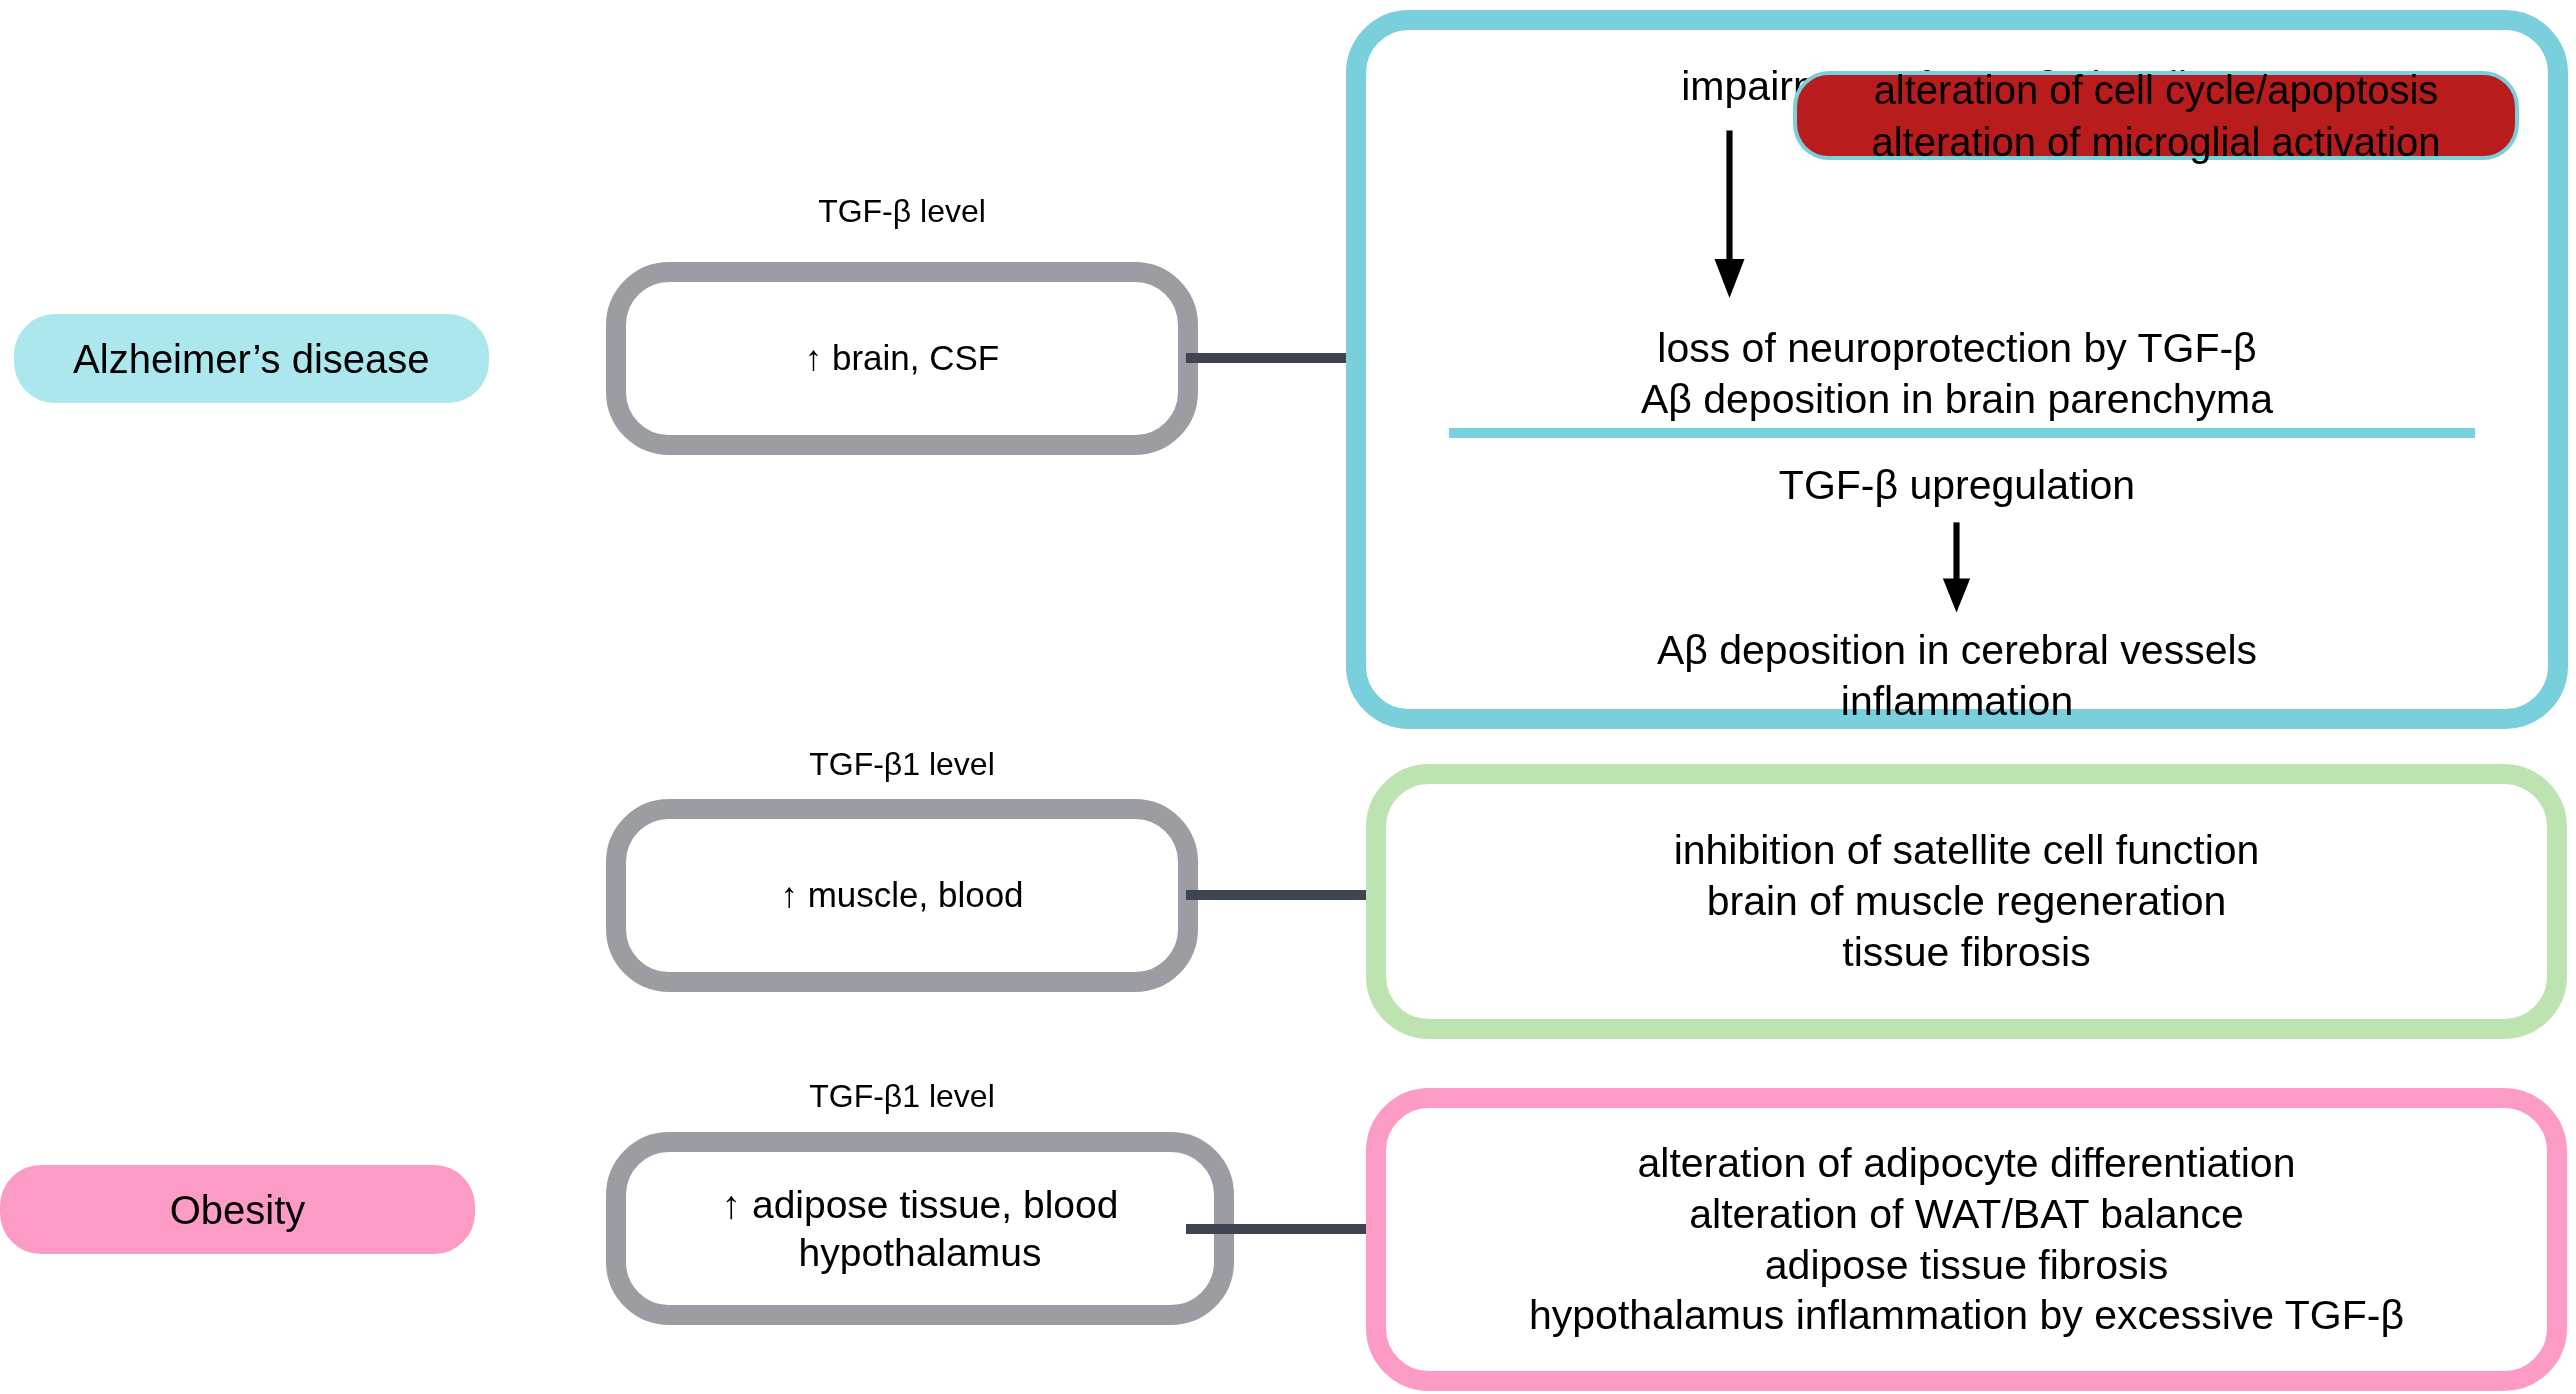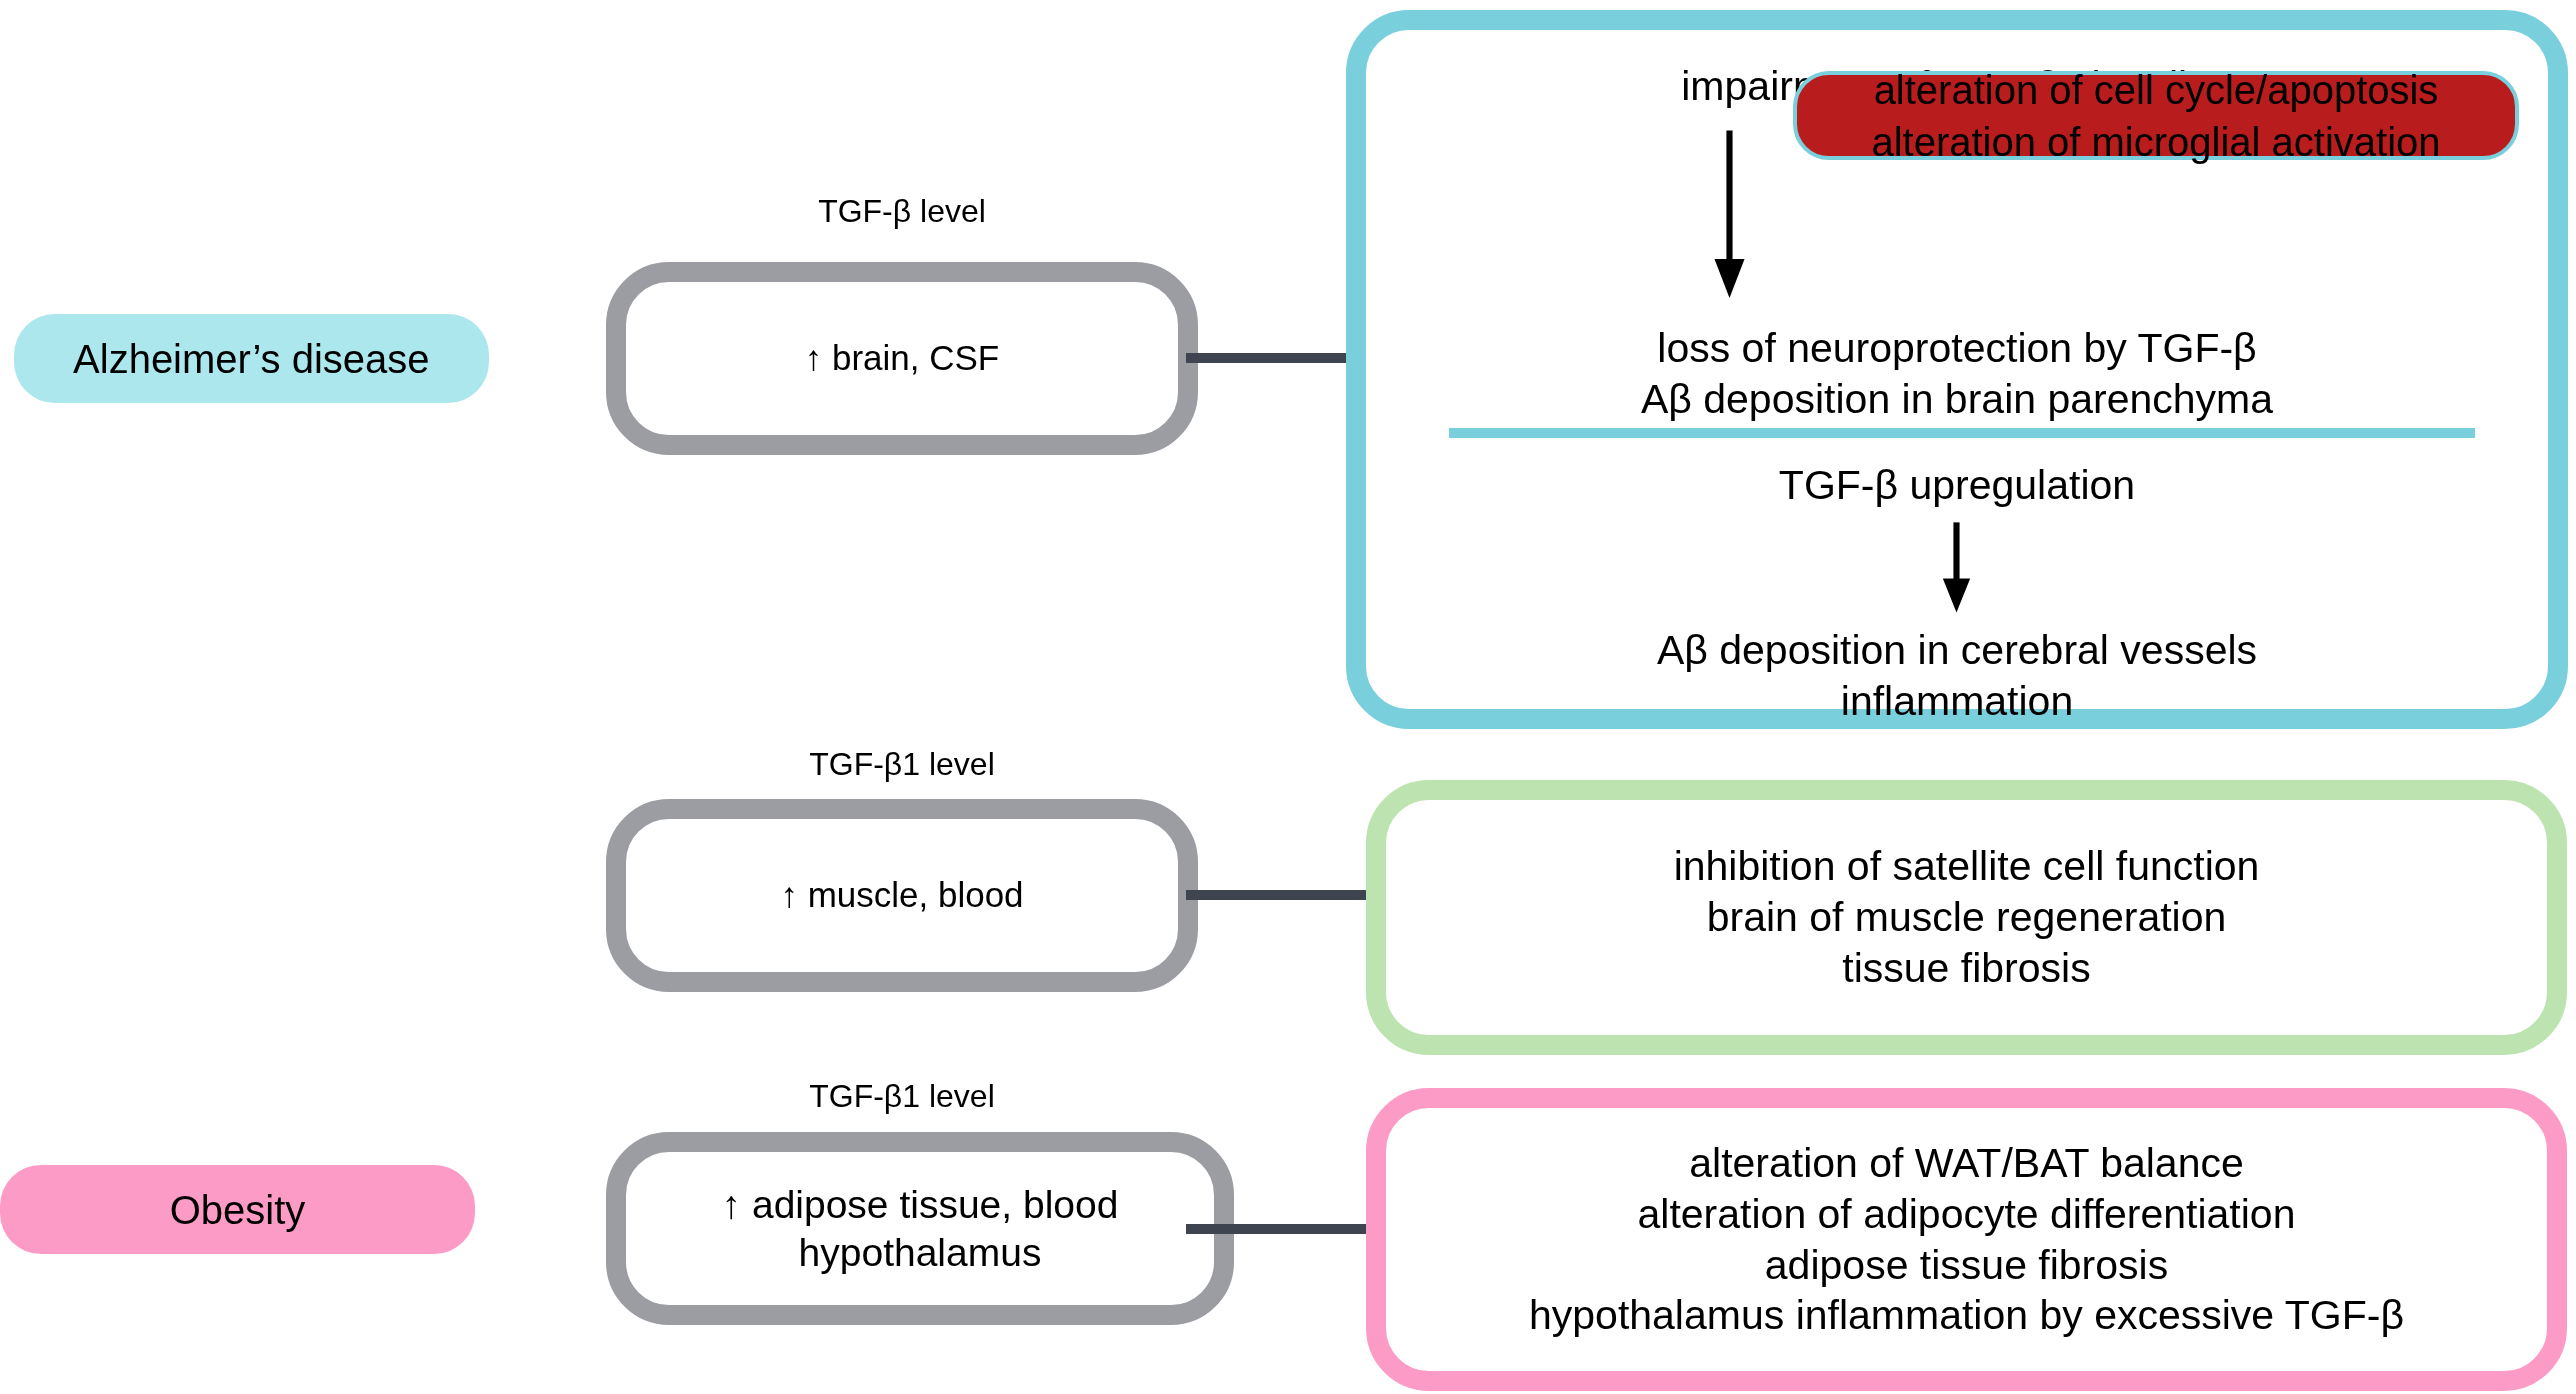--- a/index.html
+++ b/index.html
@@ -75,21 +75,21 @@
     display: flex;
     flex-direction: column;
     align-items: center;
     justify-content: center;
     font-size: 41px;
     line-height: 1.24;
     text-align: center;
     color: #000;
   }
   .outcome-box.cyan  { border: 20.7px solid #7acfdd; }
-  .outcome-box.green { border: 20.7px solid #bce3b0; margin-top: 16px; }
+  .outcome-box.green { border: 20.7px solid #bce3b0; }
   .outcome-box.pink  { border: 20.7px solid #fc9cc6; }
 
   .ob-line { display: block; white-space: nowrap; }
 
   
   .ad-inner { position: absolute; left: 0; top: 0; right: 0; bottom: 0; }
 
   .ad-text {
     position: absolute;
     font-size: 41px;
@@ -211,20 +211,20 @@
   </div>
 
   <div class="level-box" style="left:606px; top:1132px; width:628px; height:193px; font-size:39px;">
     <span class="ob-line">↑ adipose tissue, blood</span>
     <span class="ob-line">hypothalamus</span>
   </div>
 
   <div class="connector" style="left:1186px; top:1224px; width:182px;"></div>
 
   <div class="outcome-box pink" style="left:1366px; top:1088px; width:1201px; height:303px;">
+    <span class="ob-line">alteration of adipocyte differentiation</span>
     <span class="ob-line">alteration of WAT/BAT balance</span>
-    <span class="ob-line">alteration of adipocyte differentiation</span>
     <span class="ob-line">adipose tissue fibrosis</span>
     <span class="ob-line">hypothalamus inflammation by excessive TGF-β</span>
   </div>
 
 </div>
 
 
 </body></html>

